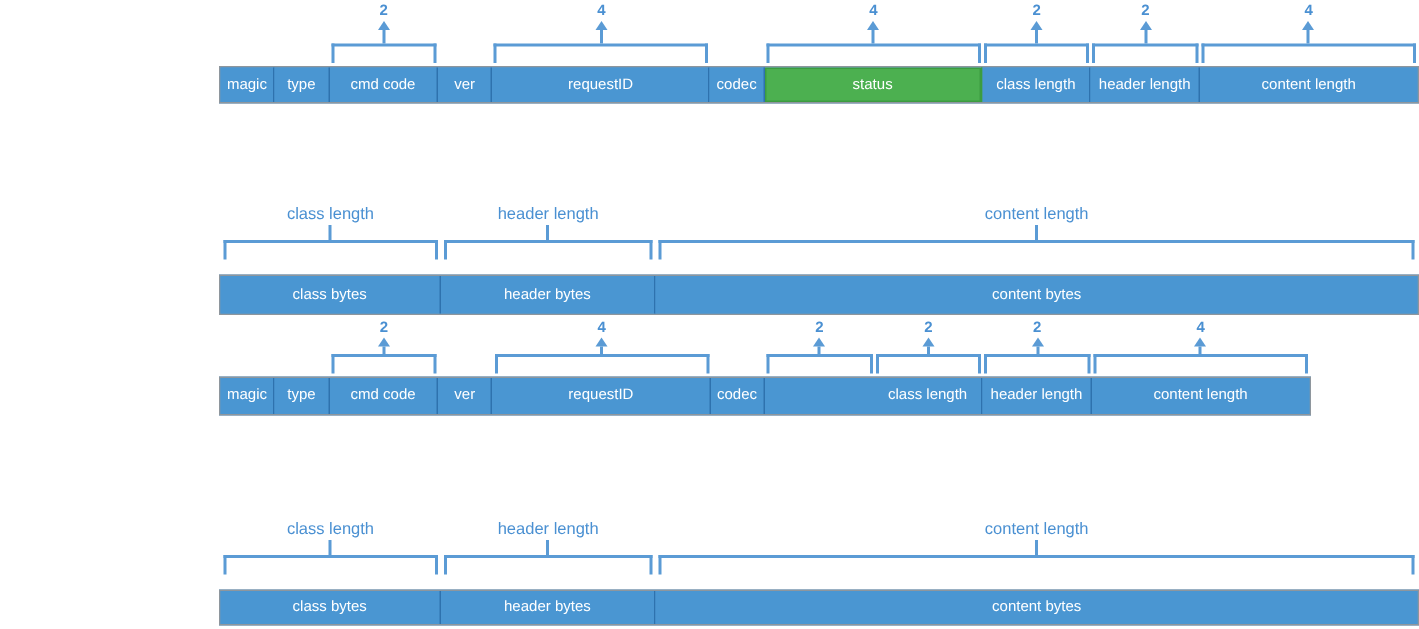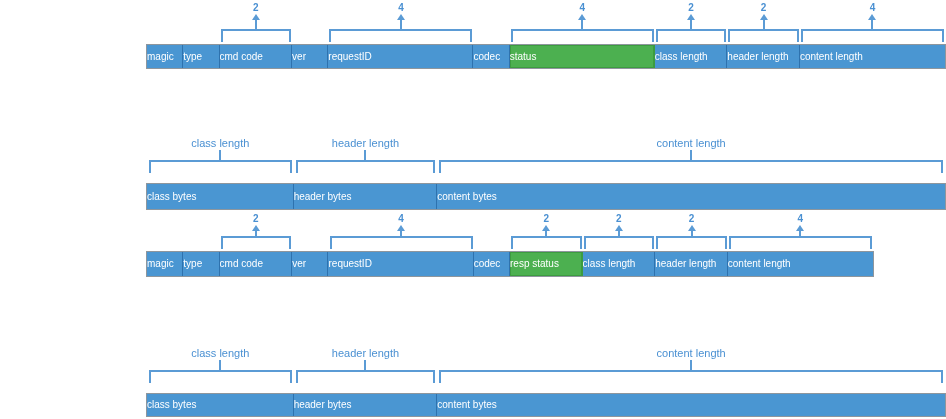--- a/index.html
+++ b/index.html
@@ -7,21 +7,21 @@
     position:relative;width:946px;height:419px;background:#ffffff;
     font-family:"Liberation Sans",sans-serif;overflow:hidden;
   }
   .frame-row{
     position:absolute;box-sizing:border-box;
     border:1px solid var(--outer-border,#8e969d);
     background:var(--blue,#4a96d2);
   }
   .cell{
     position:absolute;top:0;height:100%;box-sizing:border-box;
-    display:flex;align-items:center;justify-content:flex-start;
+    display:flex;align-items:center;justify-content:center;
     background:var(--blue,#4a96d2);
     border-right:1px solid var(--blue-border,#2e72ae);
     overflow:hidden;white-space:nowrap;
   }
   .cell.last{border-right:none;}
   .cell.green{
     background:var(--green,#4cb050);
     box-shadow:inset 0 0 0 1px var(--green-border,#3c9c40);
     border-right-color:var(--green-border,#3c9c40);
   }
@@ -137,23 +137,20 @@
       </div>
       <div class="cell" style="left: 145.2px; width: 36.3px;">
         <div class="cell-label">ver</div>
       </div>
       <div class="cell" style="left: 181.5px; width: 145.2px;">
         <div class="cell-label">requestID</div>
       </div>
       <div class="cell" style="left: 326.7px; width: 36.3px;">
         <div class="cell-label">codec</div>
       </div>
-      <div class="cell green" style="left: 363px; width: 72.6px;">
-        <div class="cell-label">resp status</div>
-      </div>
       <div class="cell" style="left: 435.6px; width: 72.6px;">
         <div class="cell-label">class length</div>
       </div>
       <div class="cell" style="left: 508.2px; width: 72.6px;">
         <div class="cell-label">header length</div>
       </div>
       <div class="cell last" style="left: 580.8px; width: 145.2px;">
         <div class="cell-label">content length</div>
       </div>
     </div>

